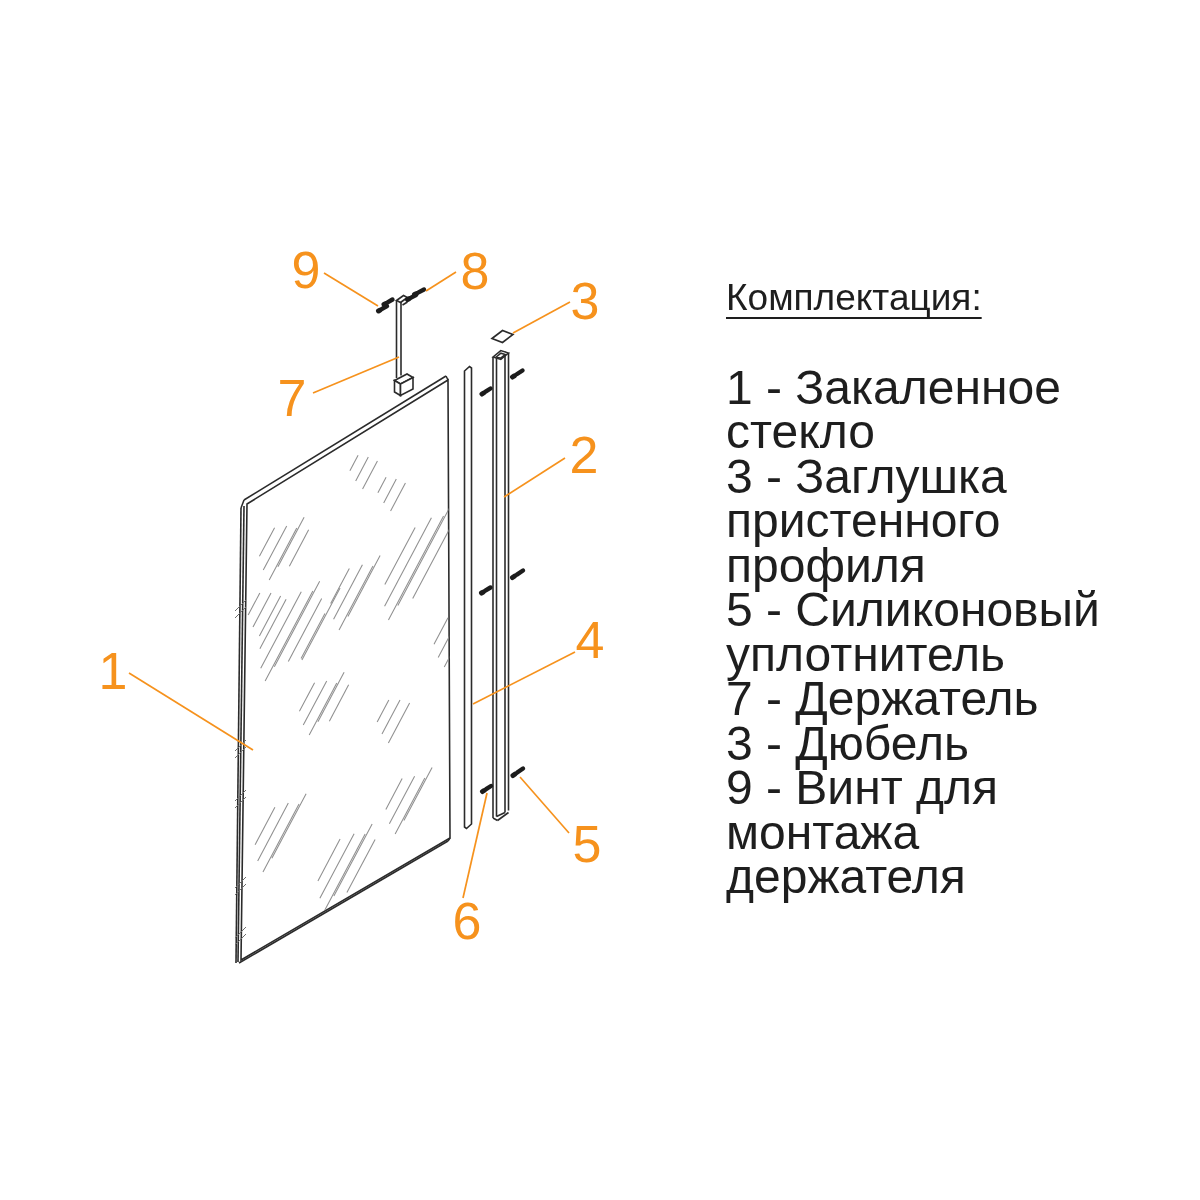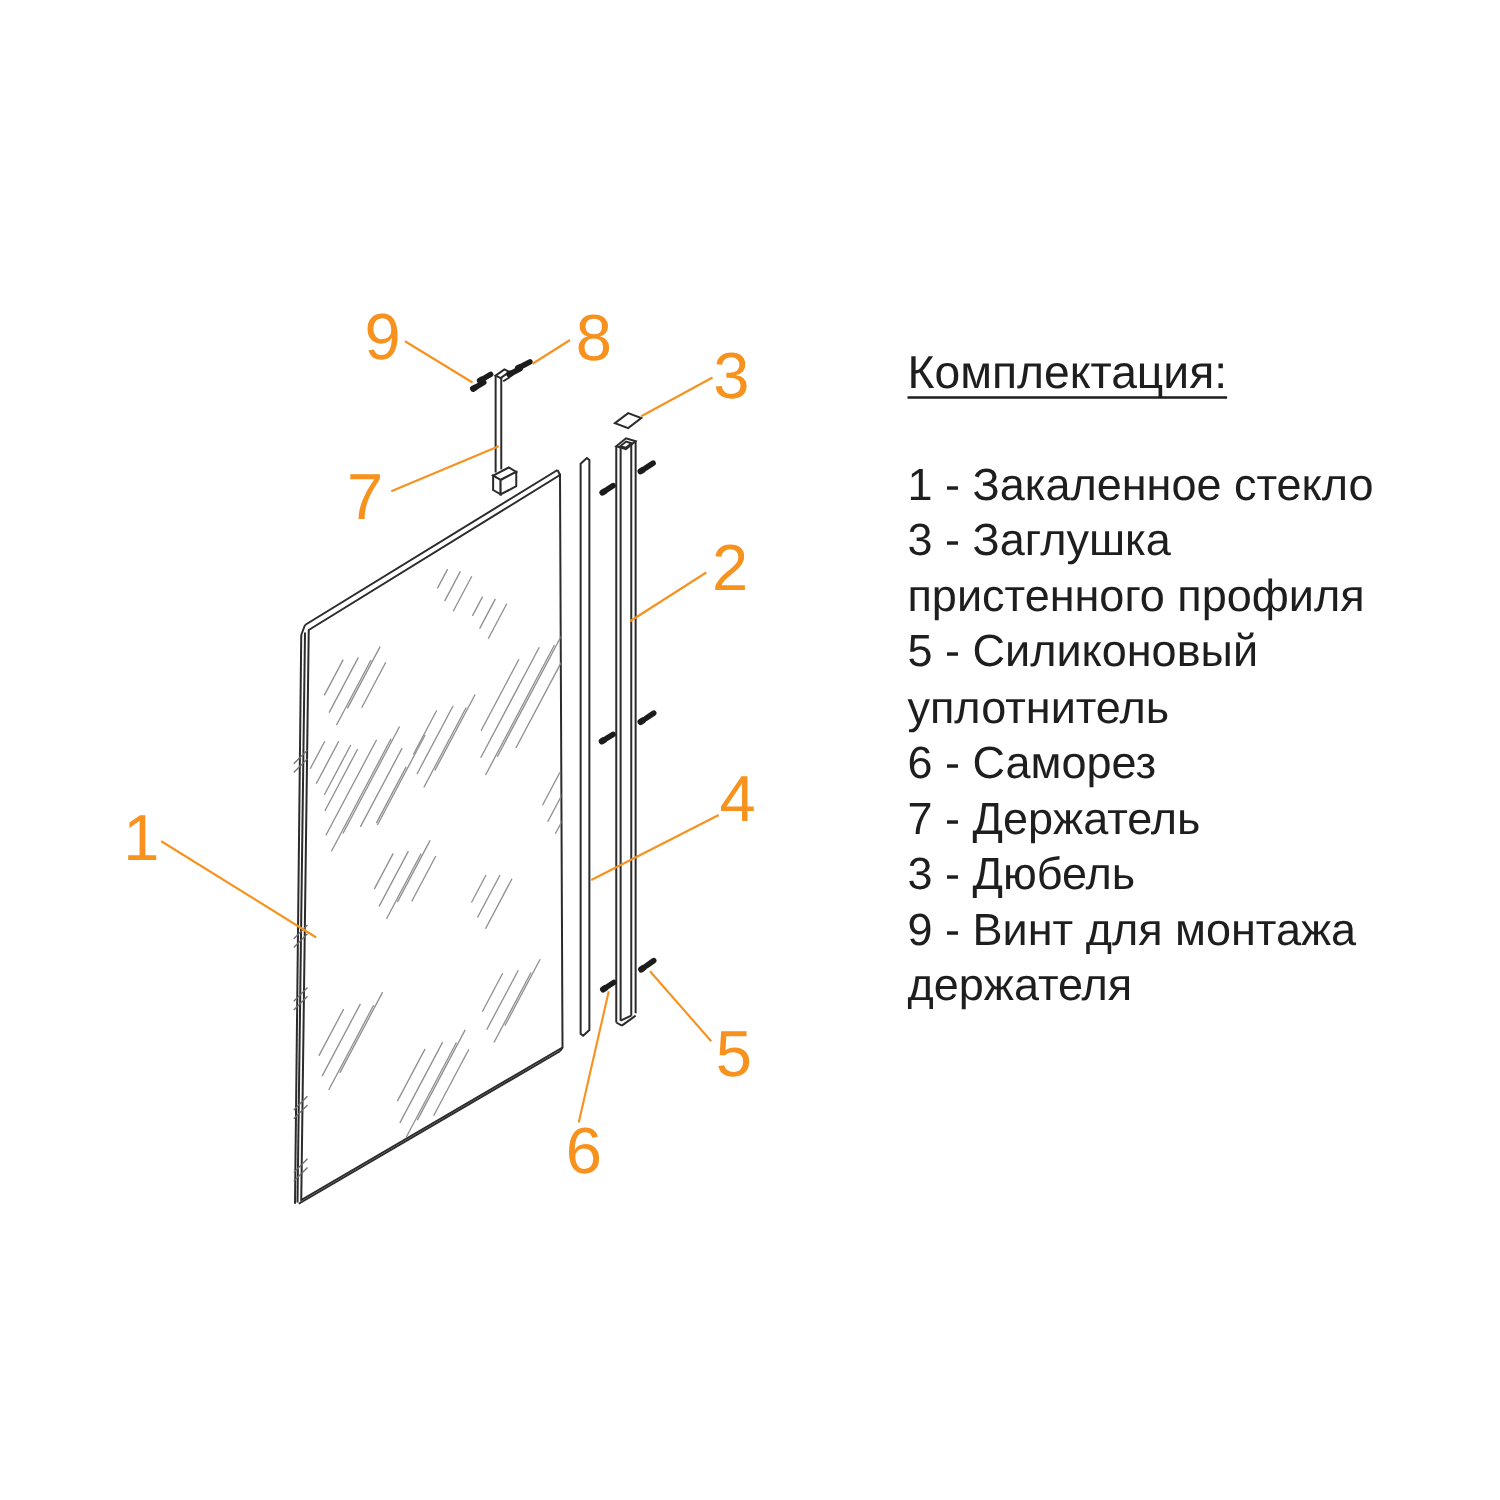--- a/index.html
+++ b/index.html
@@ -29,21 +29,21 @@
     letter-spacing:0; user-select:none;
   }
 
   .legend{position:absolute; left:726px; top:255px; width:410px; color:var(--text);margin-top:23px;}
   .legend-title{
     font-size:37px; line-height:1.1; font-weight:400;
     text-decoration:underline; text-decoration-thickness:2px; text-underline-offset:7px;
     margin:0 0 47px 0;
   }
   .legend-item{
-    font-size:36px; line-height:44.5px; font-weight:400;
+    font-size:48px; line-height:44.5px; font-weight:400;
     white-space:pre-line; margin:0;
   }
 </style>
 </head>
 <body>
 
 <div class="canvas">
 
   <svg class="diagram" viewBox="0 0 1200 1200">
     <defs>
@@ -219,20 +219,19 @@
   <div class="part-label" style="left:306px; top:270px;">9</div>
 
   <div class="legend">
     <div class="legend-title">Комплектация:</div>
     <div class="legend-items">
       <p class="legend-item">1 - Закаленное стекло</p>
       <p class="legend-item">3 - Заглушка
 пристенного профиля</p>
       <p class="legend-item">5 - Силиконовый
 уплотнитель</p>
-      <p class="legend-item">6 - Саморез</p>
       <p class="legend-item">7 - Держатель</p>
       <p class="legend-item">3 - Дюбель</p>
       <p class="legend-item">9 - Винт для монтажа
 держателя</p>
     </div>
   </div>
 </div>
 
 </body></html>

